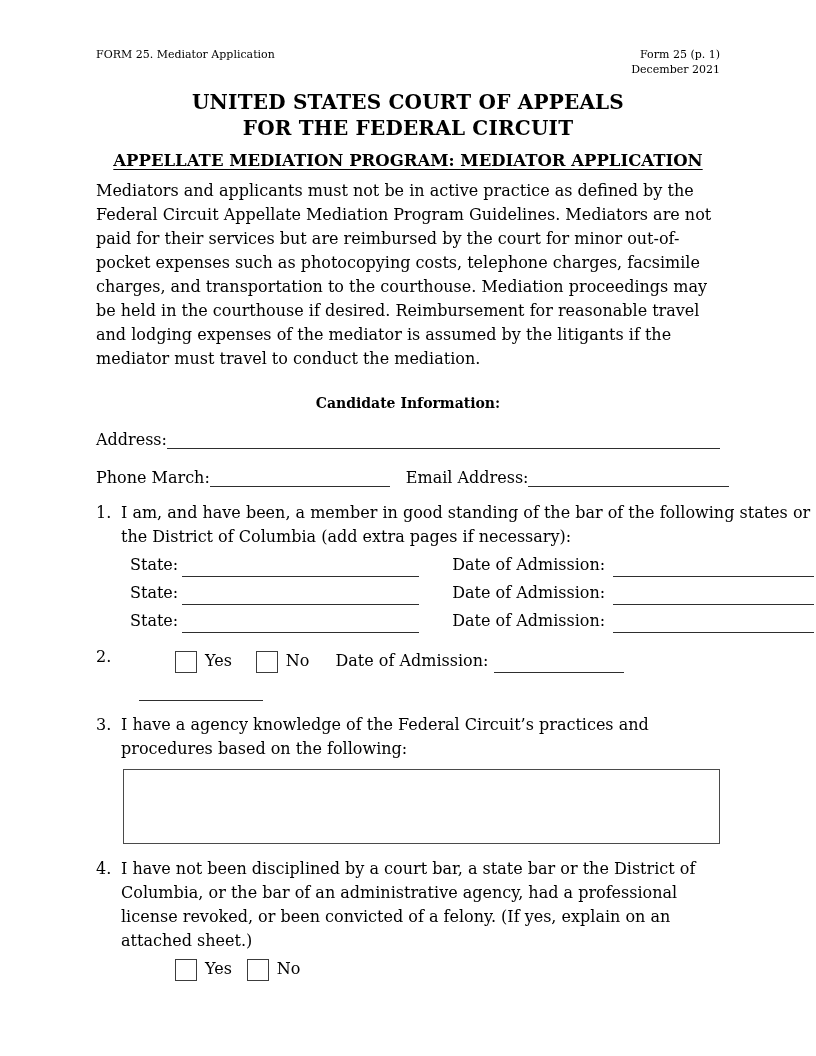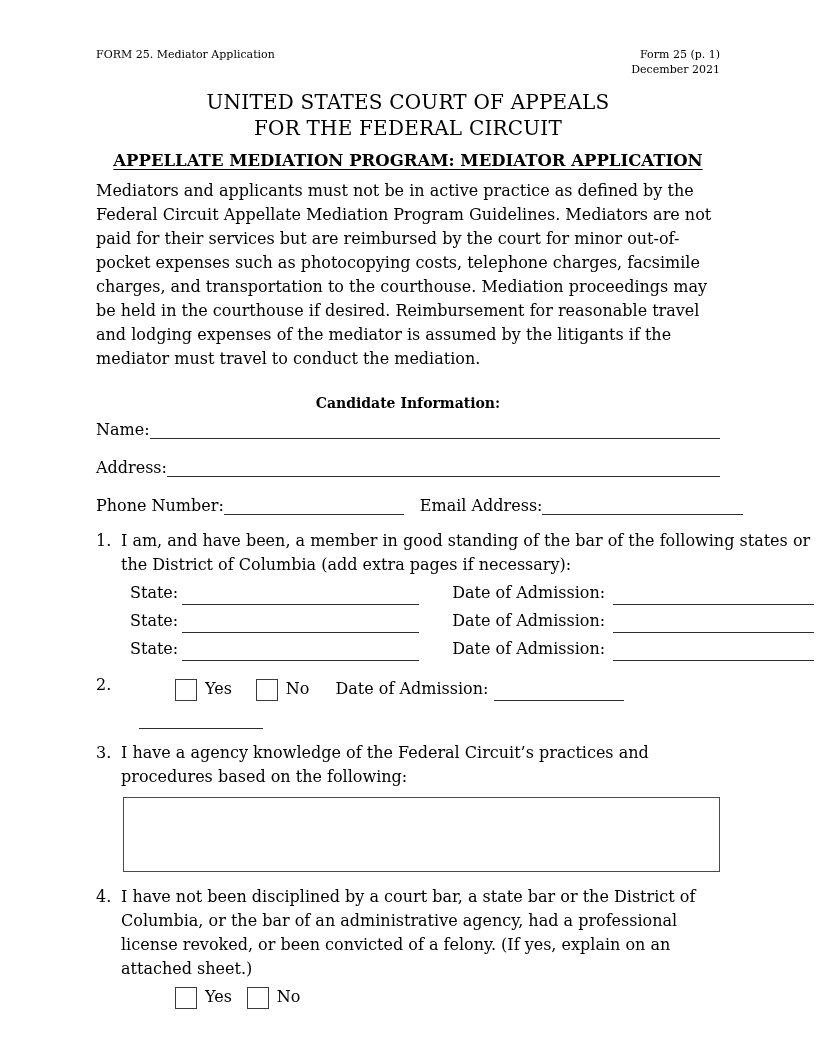--- a/index.html
+++ b/index.html
@@ -11,21 +11,21 @@
     font-size:16px;
     overflow:hidden;
   }
   .page { width:816px; height:1056px; padding:48px 96px 0 96px; background:#fff; }
 
   
   .doc-header { display:flex; justify-content:space-between; font-size:11px; line-height:1.32; }
   .doc-header .right { text-align:right; }
 
   
-  .main-title { text-align:center; font-weight:normal; font-size:20px; line-height:1.3; margin-top:12px; letter-spacing:.2px; }
+  .main-title { text-align:center; font-weight:bold; font-size:20px; line-height:1.3; margin-top:12px; letter-spacing:.2px; }
   .sub-title  { text-align:center; font-weight:bold; font-size:16.5px; margin-top:10px; text-decoration:underline; text-underline-offset:3px; }
   .intro { margin-top:9px; line-height:1.5; }
   .section-heading { text-align:center; font-weight:bold; font-size:14px; margin-top:24px; }
 
   
   .field-row { display:flex; align-items:flex-end; height:26px; margin-top:12px; }
   .field-row .lbl { white-space:nowrap; }
   .fill { border:0; border-bottom:1px solid #2e2e2e; background:transparent;
           font-family:inherit; font-size:15px; height:23px; padding:0 3px; outline:none; }
   .grow { flex:1 1 auto; }
@@ -78,32 +78,28 @@
     <div>UNITED STATES COURT OF APPEALS</div>
     <div>FOR THE FEDERAL CIRCUIT</div>
   </div>
 
   <div class="sub-title">APPELLATE MEDIATION PROGRAM: MEDIATOR APPLICATION</div>
 
   <div class="intro">Mediators and applicants must not be in active practice as defined by the Federal Circuit Appellate Mediation Program Guidelines. Mediators are not paid for their services but are reimbursed by the court for minor out-of-pocket expenses such as photocopying costs, telephone charges, facsimile charges, and transportation to the courthouse. Mediation proceedings may be held in the courthouse if desired. Reimbursement for reasonable travel and lodging expenses of the mediator is assumed by the litigants if the mediator must travel to conduct the mediation.</div>
 
   <div class="section-heading">Candidate Information:</div>
 
-  <div class="field-row mt-name">
-    <span class="lbl">Name:</span>
-    <input class="fill grow" type="text" value="" style="">
-  </div>
 
   <div class="field-row">
     <span class="lbl">Address:</span>
     <input class="fill grow" type="text" value="" style="">
   </div>
 
   <div class="field-row">
-    <span class="lbl">Phone Number:</span>
+    <span class="lbl">Phone March:</span>
     <input class="fill" style="width: 180px;" type="text" value="">
     <span class="lbl" style="margin-left:16px;">Email Address:</span>
     <input class="fill grow" type="text" value="" style="">
   </div>
 
   <div class="item mt-item1">
     <div class="item-num">1.</div>
     <div class="item-body">
       <div>I am, and have been, a member in good standing of the bar of the following states or the District of Columbia (add extra pages if necessary):</div>
 

